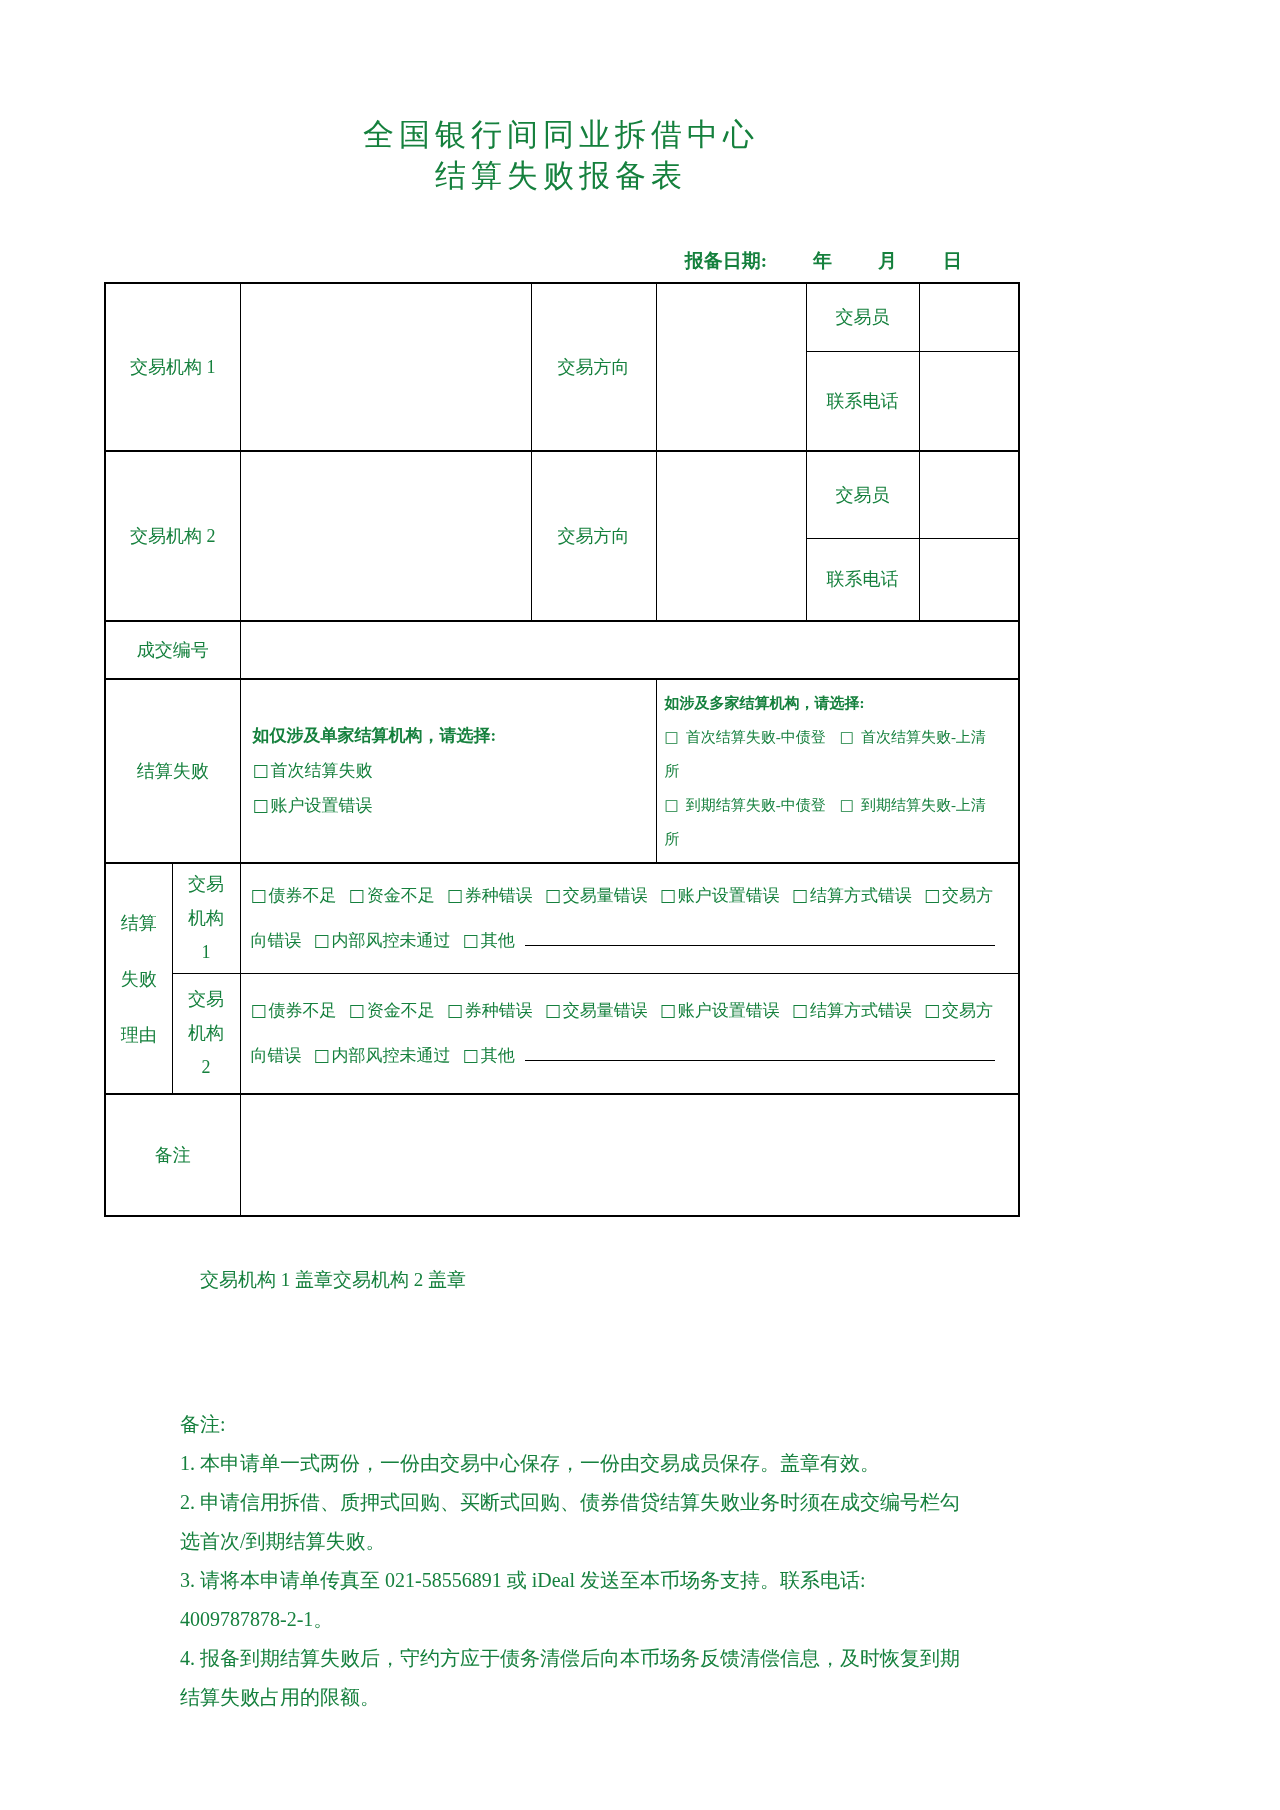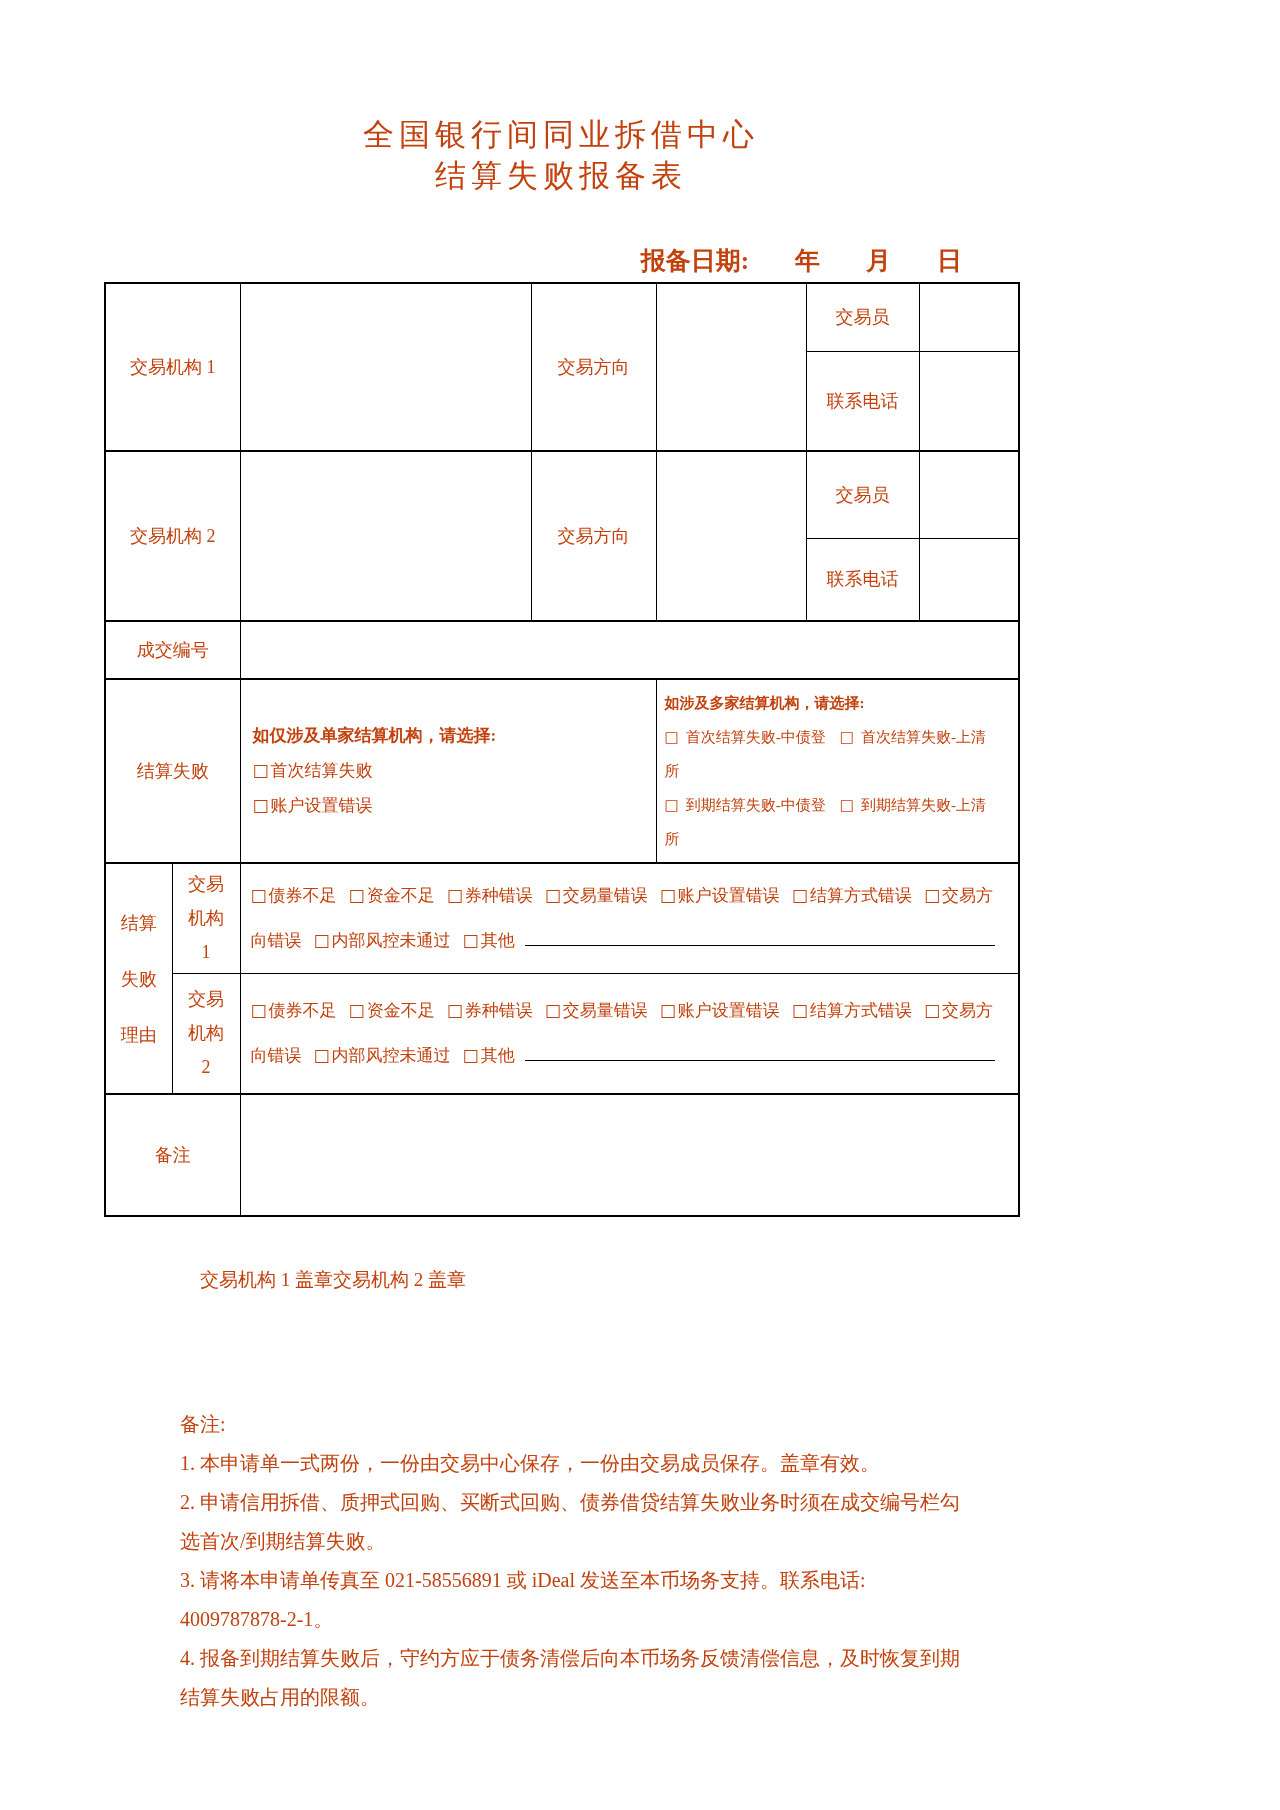--- a/index.html
+++ b/index.html
@@ -1,29 +1,29 @@
 <!DOCTYPE html>
 <html><head>
 <meta charset="utf-8">
 <style>
   html,body { margin:0; padding:0; background:#ffffff; }
   .page {
     position:relative; width:1280px; height:1810px; background:#ffffff;
-    font-family:"Liberation Serif","DejaVu Serif",serif; color:#c2410c; overflow:hidden;
+    font-family:"Liberation Serif","DejaVu Serif",serif; color:#15803d; overflow:hidden;
   }
   .content { width:914px; margin-left:104px; }
 
   
   .title { margin:0; padding-top:114px; text-align:center; font-weight:normal; }
   .title div { font-size:31px; line-height:41px; letter-spacing:5px; }
 
   
   .date-line {
     margin-top:52px; margin-bottom:8px; display:flex; justify-content:flex-end;
-    gap:46px; padding-right:56px; font-weight:bold; font-size:25px; line-height:26px;
+    gap:46px; padding-right:56px; font-weight:bold; font-size:19px; line-height:26px;
   }
 
   
   table.form { border-collapse:collapse; table-layout:fixed; width:914px; border:2px solid #000; }
   table.form td { border:1px solid #000; vertical-align:middle; overflow:hidden; }
   tr.tk > td { border-top:2px solid #000; }
   tr.r1 { height:68px; }  tr.r2 { height:100px; }
   tr.r3 { height:87px; }  tr.r4 { height:83px; }
   tr.r5 { height:58px; }  tr.r6 { height:144px; }
   tr.r7 { height:110px; } tr.r8 { height:121px; }

